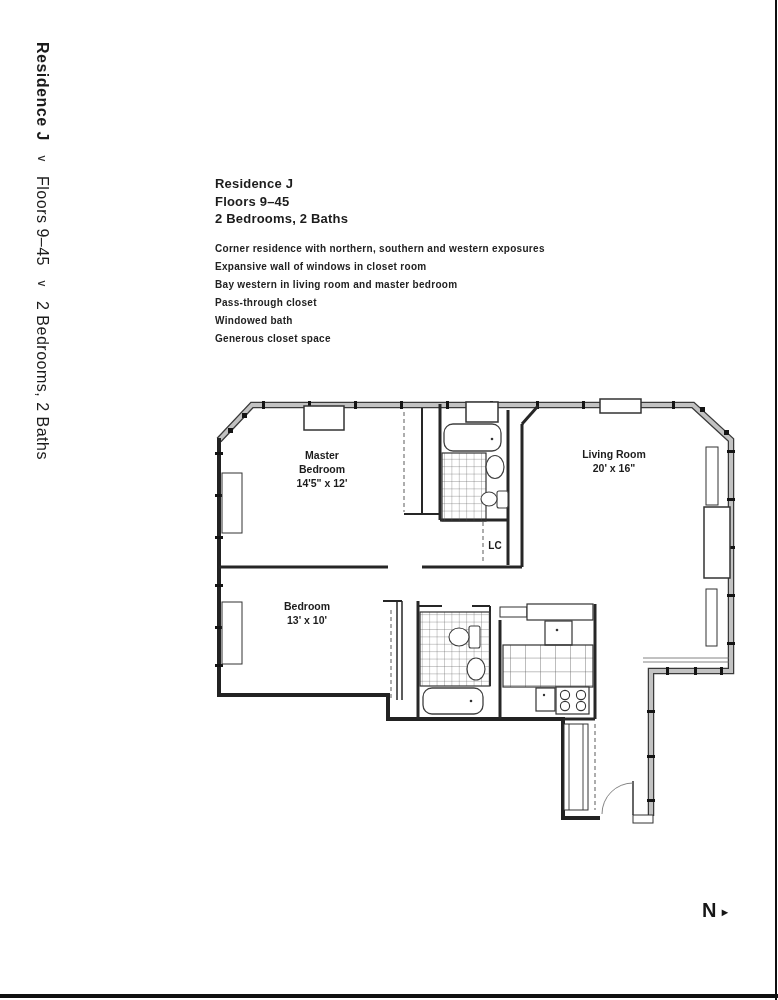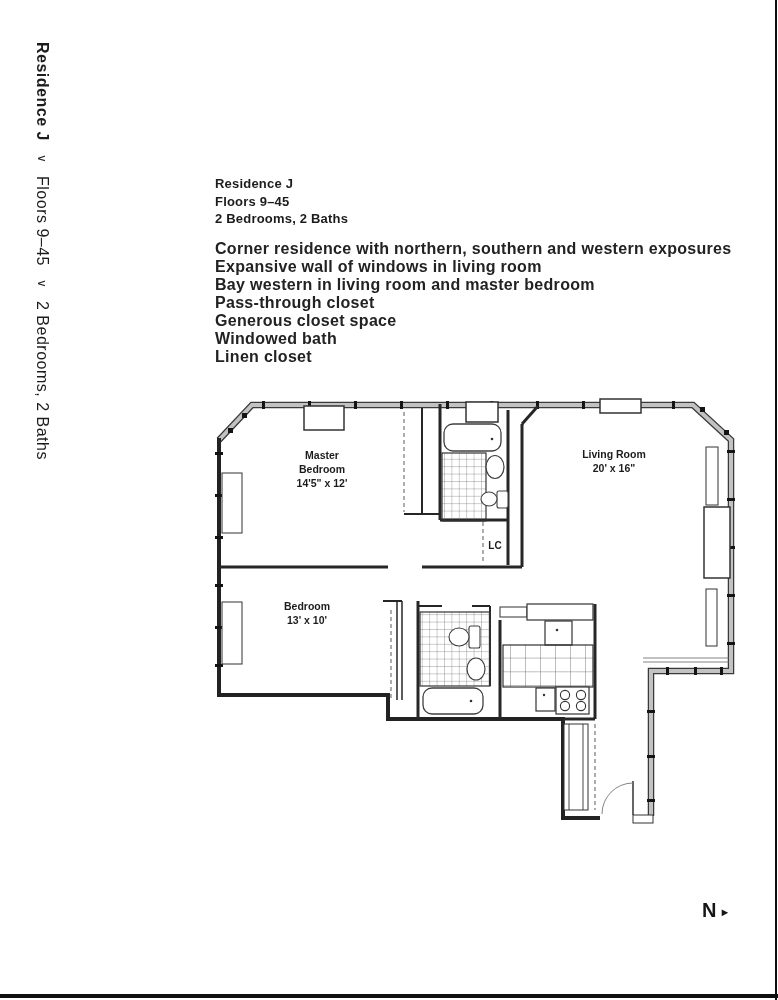--- a/index.html
+++ b/index.html
@@ -8,21 +8,21 @@
   .right-edge{position:absolute;top:0;right:1px;width:2px;height:100%;background:#0f0f0f;}
   .bottom-bar{position:absolute;left:0;bottom:2px;width:100%;height:4px;background:#0f0f0f;}
   .sidebar{position:absolute;left:33px;top:42px;display:flex;flex-direction:column;
            align-items:center;gap:13px;}
   .sidebar span{writing-mode:vertical-rl;white-space:nowrap;font-size:16px;
                 letter-spacing:0.5px;color:#1c1c1c;}
   .sidebar .t{font-weight:700;}
   .sidebar .sep{font-size:12px;color:#2a2a2a;}
   .header{position:absolute;left:215px;top:175px;font-size:13px;font-weight:700;
           line-height:17.5px;letter-spacing:0.2px;color:#1c1c1c;}
-  .features{position:absolute;left:215px;top:240px;font-size:16px;font-weight:700;
+  .features{position:absolute;left:215px;top:240px;font-size:10px;font-weight:700;
             line-height:18px;letter-spacing:0.3px;color:#222;}
   .compass{position:absolute;left:702px;top:899px;display:flex;align-items:center;gap:3px;}
   .compass .n{font-size:20px;font-weight:700;color:#161616;}
   .compass .arr{font-size:11px;margin-top:2px;color:#161616;}
   svg text{font-family:"Liberation Sans",sans-serif;font-weight:700;fill:#1c1c1c;}
   svg{position:absolute;left:0;top:0;pointer-events:none;}
 </style>
 </head>
 <body>
 
@@ -35,26 +35,25 @@
 </div>
 
 <div class="header">
   <div>Residence J</div>
   <div>Floors 9–45</div>
   <div>2 Bedrooms, 2 Baths</div>
 </div>
 
 <div class="features">
   <div>Corner residence with northern, southern and western exposures</div>
-  <div>Expansive wall of windows in living room</div>
+  <div>Expansive wall of windows in closet room</div>
   <div>Bay western in living room and master bedroom</div>
   <div>Pass-through closet</div>
+  <div>Windowed bath</div>
   <div>Generous closet space</div>
-  <div>Windowed bath</div>
-  <div>Linen closet</div>
 </div>
 
 <svg width="778" height="1000" viewBox="0 0 778 1000">
   <defs>
     <pattern id="tile" width="7.4" height="7.4" patternUnits="userSpaceOnUse">
       <path d="M7.4 0H0V7.4" fill="none" stroke="#5a5a5a" stroke-width="0.6"></path>
     </pattern>
     <pattern id="counter" width="15" height="13.7" patternUnits="userSpaceOnUse">
       <path d="M15 0H0V13.7" fill="none" stroke="#5a5a5a" stroke-width="0.8"></path>
     </pattern>

